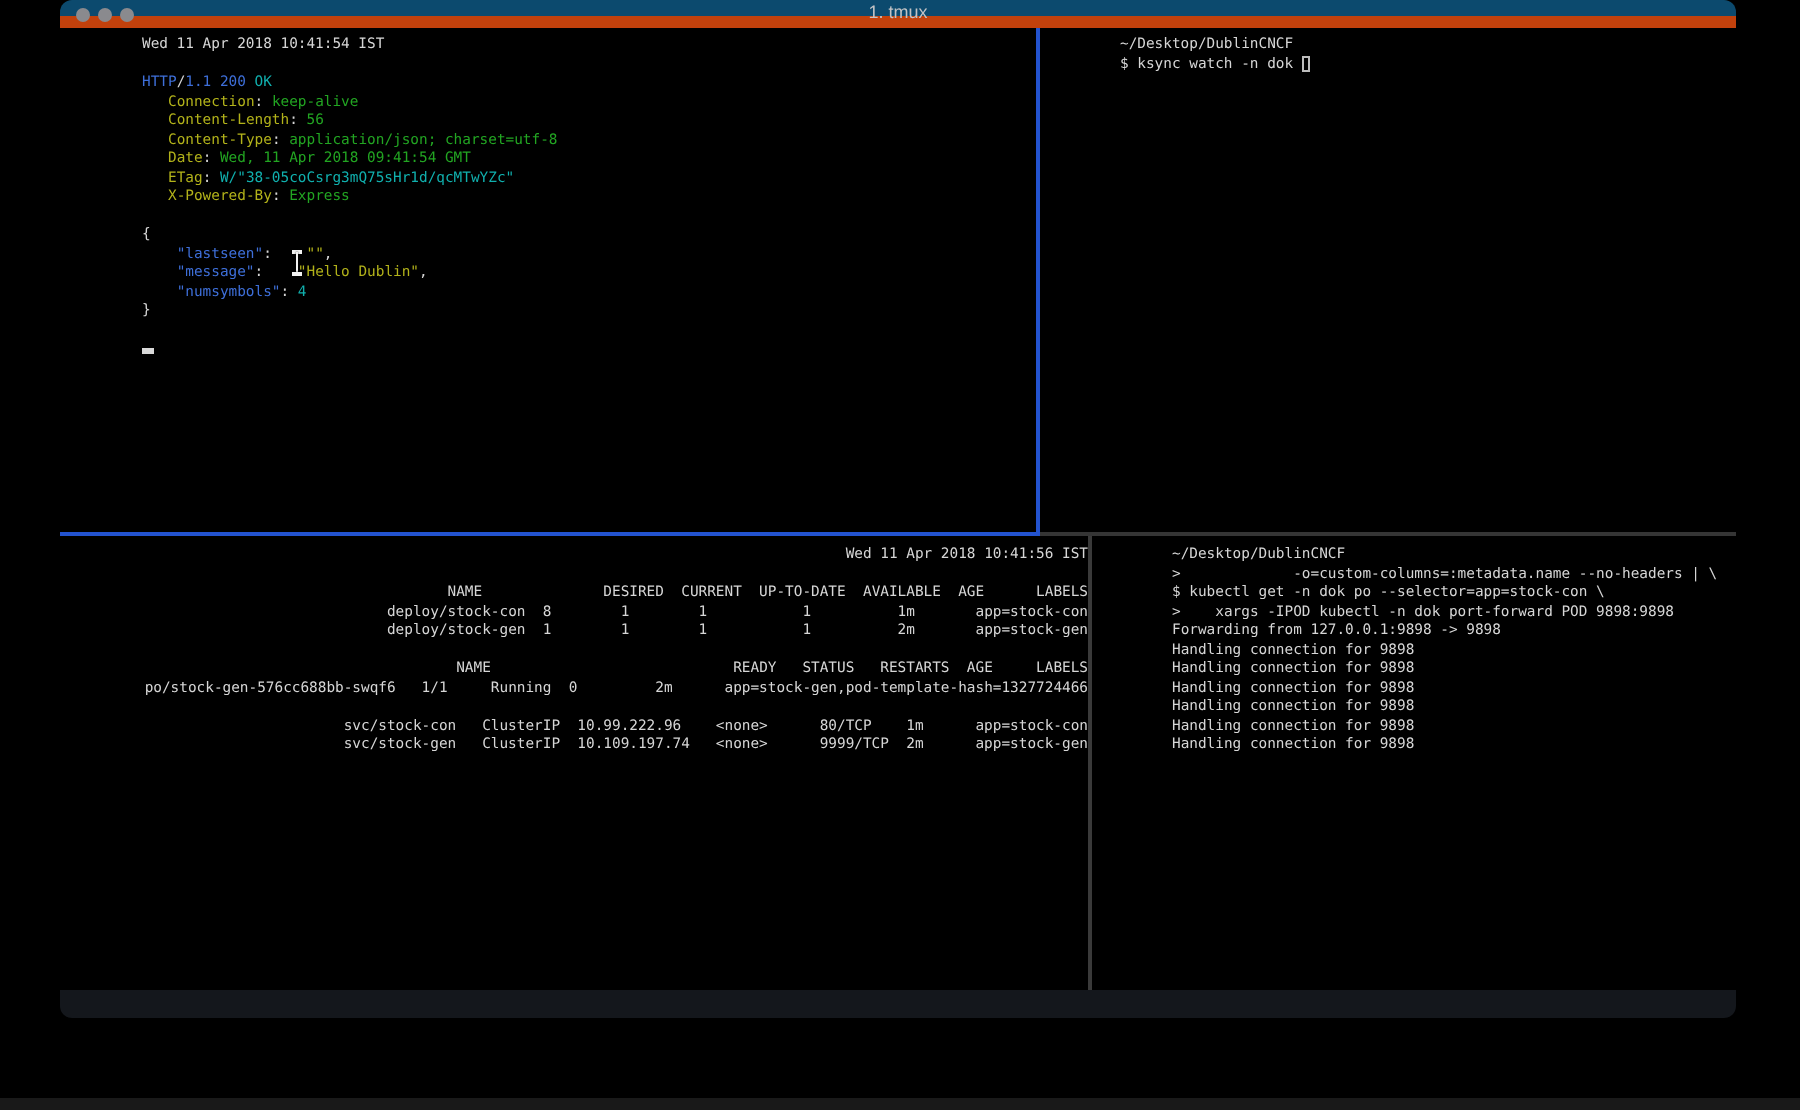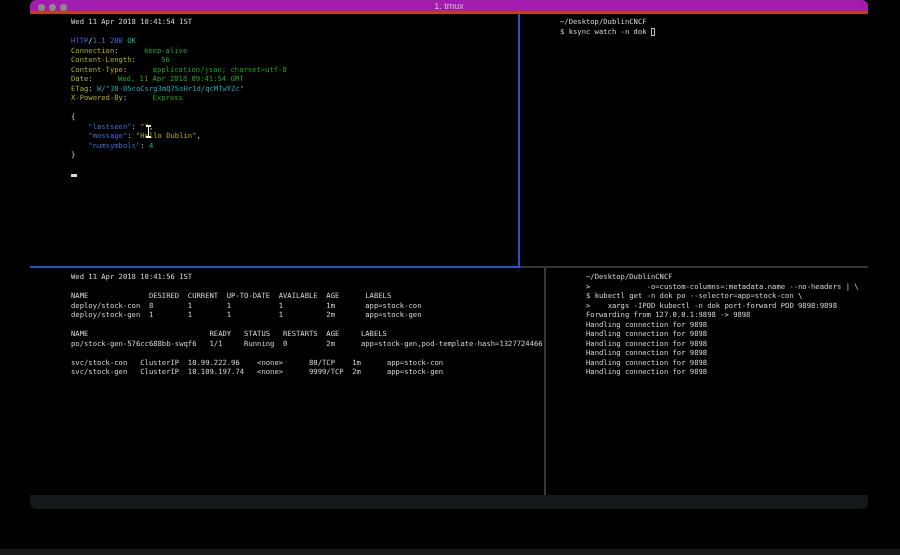--- a/index.html
+++ b/index.html
@@ -3,47 +3,47 @@
 <meta charset="utf-8">
 <style>
   * { margin:0; padding:0; box-sizing:border-box; }
   html,body { width:900px; height:555px; background:#000; overflow:hidden; }
   body { position:relative; font-family:"DejaVu Sans Mono","Liberation Mono",monospace; }
 
   .window { position:absolute; left:30px; top:0; width:838px; height:509px;
             background:#000; border-radius:6px; overflow:hidden; }
 
   
-  .titlebar { position:relative; height:14px; background:#a21caf;
-              border-bottom:3px solid #c2410c; }
+  .titlebar { position:relative; height:14px; background:#0c4a6e;
+              border-bottom:6px solid #c2410c; }
   .traffic { position:absolute; top:3.5px; width:7px; height:7px; border-radius:50%;
              background:#8a8a8e; }
   .t1 { left:8px; } .t2 { left:19px; } .t3 { left:30px; }
   .title { text-align:center; color:#c3c3c5; font-size:9px; line-height:13px;
            font-family:"Liberation Sans",sans-serif; }
 
   
   .term { position:absolute; top:14px; left:0; width:838px; height:481px; background:#000; }
   .pane { position:absolute; overflow:hidden; }
   .pane-tl { left:0; top:0; width:488px; height:252px; padding:3px 0 0 4px; }
   .pane-tr { left:490px; top:0; width:348px; height:252px; padding:3px 0 0 3px; }
-  .pane-bl { left:0; top:254px; width:514px; height:227px; padding:4px 0 0 4px; }
+  .pane-bl { left:0; top:254px; width:514px; height:227px; padding:4px 0 0 4px;text-align:right; }
   .pane-br { left:516px; top:254px; width:322px; height:227px; padding:4px 0 0 3px; }
 
   .vdiv1 { position:absolute; left:488px; top:0; width:2px; height:254px; background:#2353cf; }
   .hdiv-blue { position:absolute; left:0; top:252px; width:490px; height:2px; background:#2353cf; }
   .hdiv-gray { position:absolute; left:490px; top:252px; width:348px; height:2px; background:#353535; }
   .vdiv2 { position:absolute; left:514px; top:254px; width:2px; height:227px; background:#3a3a3a; }
 
   .line { height:9.5px; line-height:9.5px; font-size:7.2px; color:#d6d6d6; white-space:pre;padding-left:37px; }
 
   .c-fg     { color:#d6d6d6; }
   .c-blue   { color:#3e6fd9; }
-  .c-yellow { color:#b2b21a; }
-  .c-green  { color:#22a522;margin-left:21px; }
+  .c-yellow { color:#b2b21a;margin-left:13px; }
+  .c-green  { color:#22a522; }
   .c-cyan   { color:#10b0ae; }
 
   .block-cursor { display:inline-block; width:6px; height:3px; background:#d9d9d9;
                   vertical-align:top; margin-top:5px; }
   .hollow-cursor { display:inline-block; width:4.4px; height:8px; border:1px solid #bdbdbd;
                    vertical-align:text-bottom; margin-left:4px; }
 
   
   .statusbar { position:absolute; left:0; bottom:0; width:838px; height:14px;
                background:#14171c; font-size:7.5px; line-height:14px; white-space:pre;

